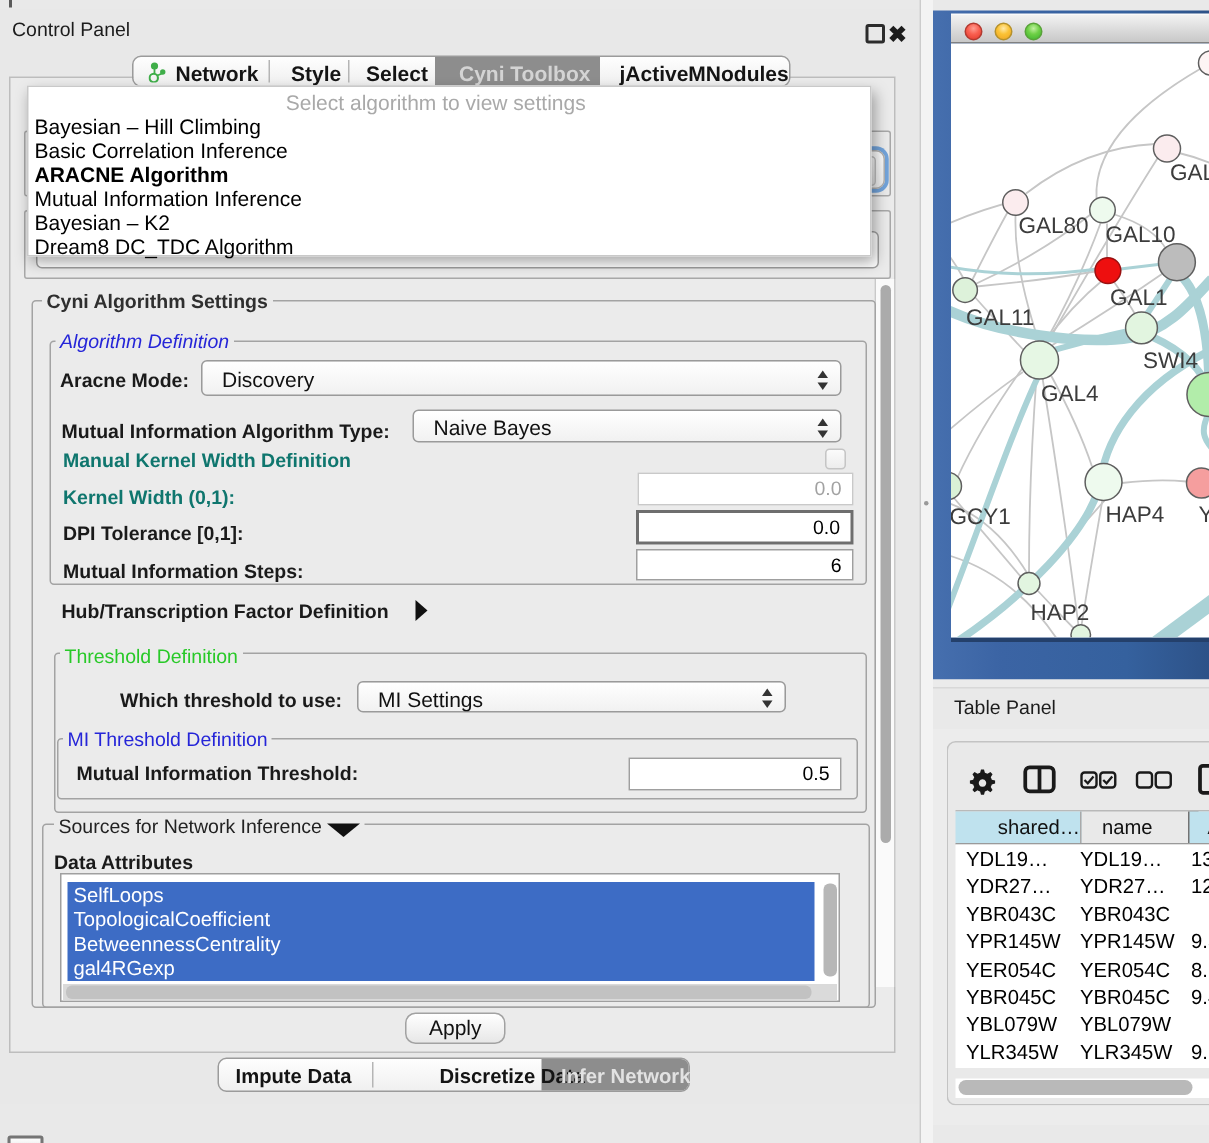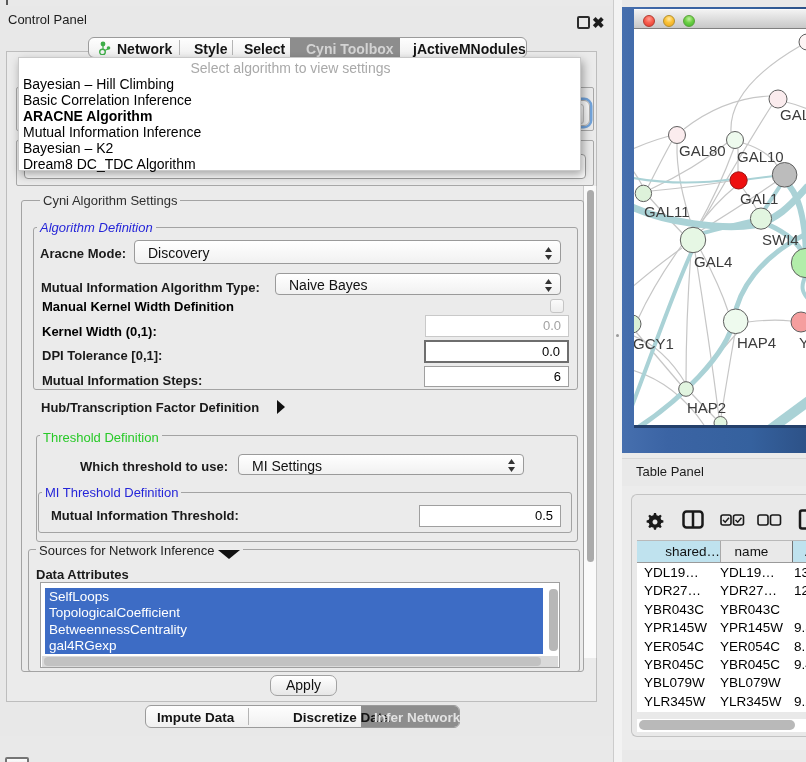--- a/index.html
+++ b/index.html
@@ -1,20 +1,20 @@
 <!DOCTYPE html>
 <html><head>
 <meta charset="utf-8">
 <style>
   html,body{margin:0;padding:0;}
   body{width:806px;height:762px;position:relative;overflow:hidden;
        background:#e9e9e9;font-family:"Liberation Sans",sans-serif;}
   .abs{position:absolute;}
   .lbl{font-size:13px;font-weight:bold;color:#1a1a1a;white-space:nowrap;position:absolute;}
-  .dis{color:#000000;}
+  .dis{color:#0f766e;}
   .tbox{border:1px solid #a3a3a3;border-radius:3px;position:absolute;}
   .ttitle{position:absolute;background:#ebebeb;padding:0 3px;font-size:13px;white-space:nowrap;}
   .fld{position:absolute;background:#fff;border:1px solid #9f9f9f;font-size:13px;
        text-align:right;padding-right:7px;box-sizing:border-box;}
   .combo{position:absolute;border:1px solid #9a9a9a;border-radius:4px;box-sizing:border-box;
        background:linear-gradient(#ffffff,#f1f1f1);font-size:14px;color:#111;}
   .combo .ctext{position:absolute;left:13px;top:3px;white-space:nowrap;}
   .spin{position:absolute;right:7px;top:4px;width:9px;}
   .spin svg{display:block;}
   .tabtxt{position:absolute;font-size:14px;font-weight:600;color:#141414;top:3px;white-space:nowrap;}
@@ -56,21 +56,21 @@
   <div class="abs" style="left:24px;top:94px;width:566px;height:26px;border-radius:6px;background:linear-gradient(#fdfdfd,#ededed);border:1px solid #b0b0b0;box-shadow:0 0 0 2.5px #72a3da;box-sizing:border-box;">
     <div class="abs" style="right:5px;top:3px;width:14px;height:18px;background:linear-gradient(#fafafa,#e0e0e0);border:1px solid #c0c0c0;border-radius:3px;"></div>
   </div>
   <div class="abs" style="left:16px;top:134px;width:578px;height:46px;border:1px solid #a8a8a8;border-radius:2px;box-sizing:border-box;"></div>
   <div class="abs" style="left:24px;top:148px;width:562px;height:25px;background:#fff;border:1px solid #9f9f9f;border-radius:4px;box-sizing:border-box;"></div>
 
   <div class="abs" style="left:583px;top:180px;width:14px;height:472px;background:#fafafa;border-left:1px solid #c9c9c9;border-right:1px solid #c9c9c9;box-sizing:border-box;"></div>
   <div class="abs" style="left:586.5px;top:184px;width:7px;height:372px;background:#ababab;border-radius:3.5px;"></div>
 
   <div class="tbox" style="left:21px;top:194px;width:561px;height:470px;"></div>
-  <div class="ttitle" style="left:40px;top:187px;color:#2f2f2f;">Cyni Algorithm Settings</div>
+  <div class="ttitle" style="left:28px;top:187px;color:#2f2f2f;font-weight:bold;">Cyni Algorithm Settings</div>
 
   <div class="tbox" style="left:33px;top:221px;width:543px;height:161px;"></div>
   <div class="ttitle" style="left:37px;top:214px;color:#2525d8;font-style:italic;">Algorithm Definition</div>
 
   <div class="lbl" style="left:40px;top:240px;">Aracne Mode:</div>
   <div class="combo" style="left:134px;top:234px;width:427px;height:24px;">
     <span class="ctext" style="top:4px;">Discovery</span>
     <span class="spin" style="top:5px;">
         <svg width="9" height="15">
           <path d="M4.5 1 L8 6 L1 6 Z" fill="#333"></path>

